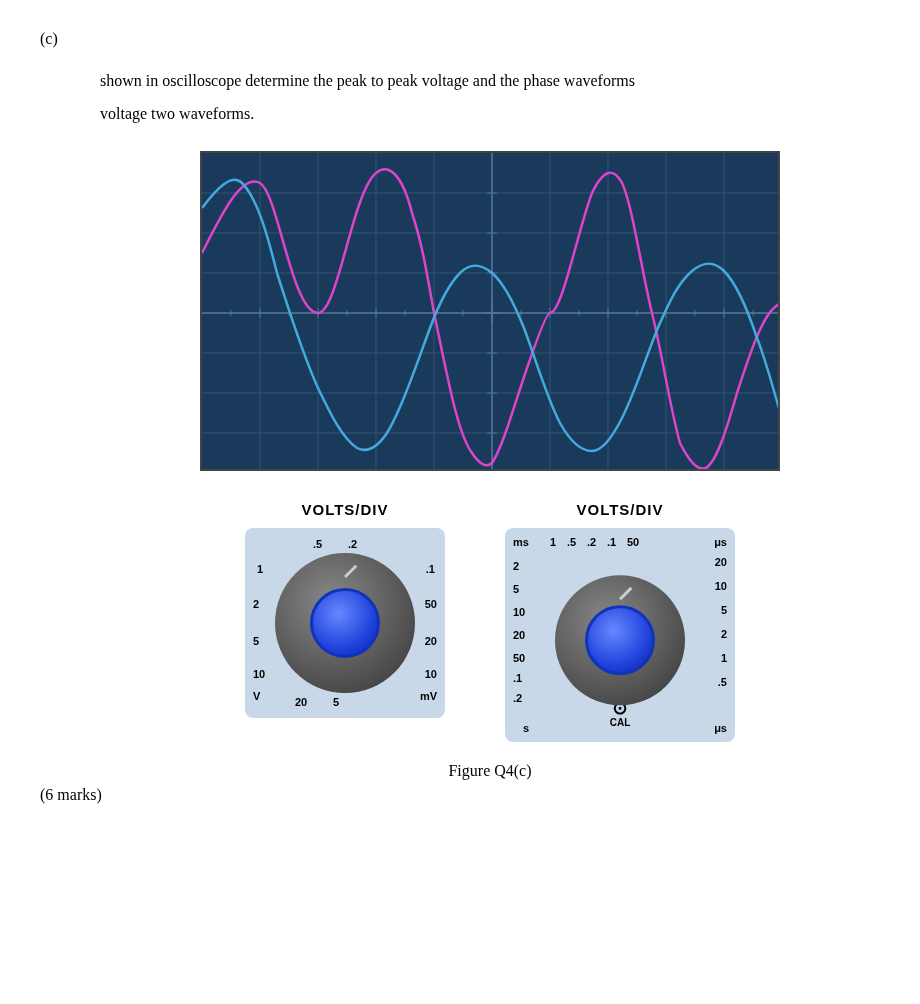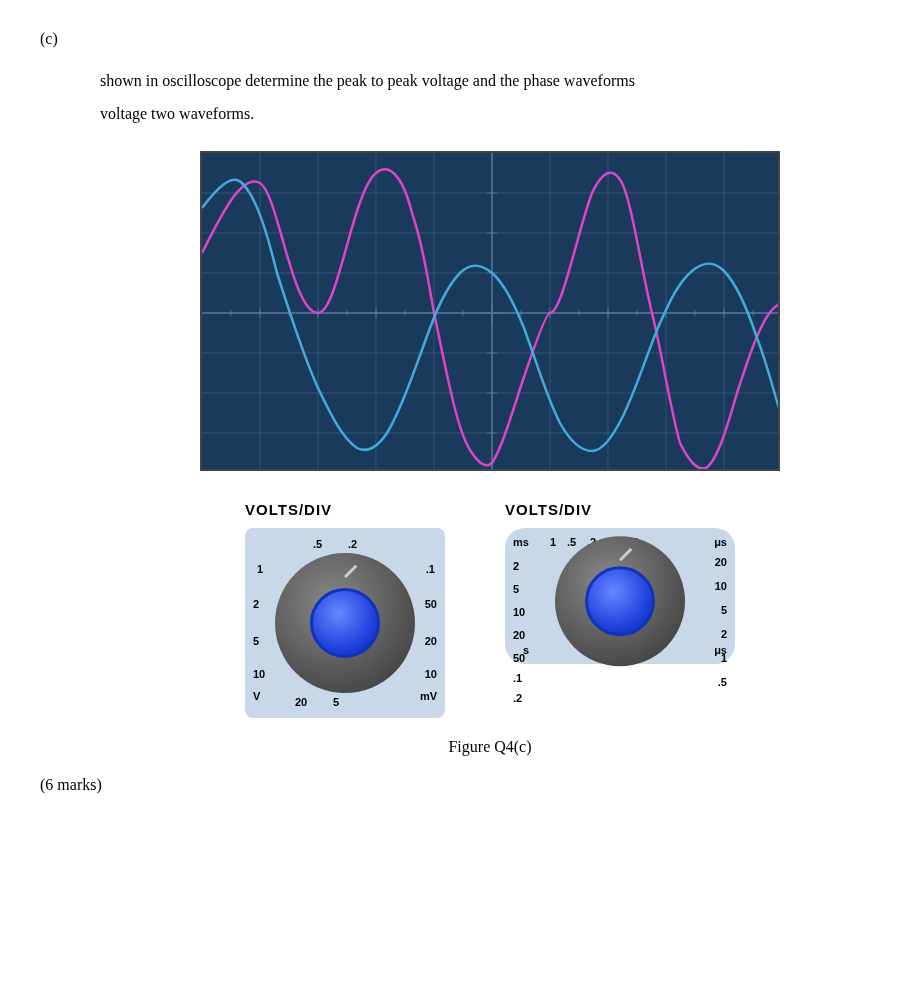--- a/index.html
+++ b/index.html
@@ -48,21 +48,21 @@
       display: flex;
       justify-content: center;
       gap: 60px;
       margin: 20px 0;
       margin-left: 60px;
     }
 
     .control-group {
       display: flex;
       flex-direction: column;
-      align-items: flex-start;
+      align-items: center;
       gap: 6px;
     }
 
     .control-title {
       font-family: Arial, Helvetica, sans-serif;
       font-weight: bold;
       font-size: 15px;
       letter-spacing: 1px;
       margin-bottom: 4px;
     }
@@ -113,34 +113,34 @@
     .scale-label {
       position: absolute;
       font-family: Arial, sans-serif;
       font-size: 11px;
       font-weight: bold;
       color: #000;
     }
 
     .figure-caption {
       text-align: center;
-      margin: 10px 0 20px 60px;
+      margin: 10px 0 6px 60px;
       font-size: 16px;
     }
 
     .marks {
       text-align: left;
       font-size: 16px;
     }
 
     .time-panel {
       width: 230px;
-      height: 136px;
+      height: 214px;
       background: #c8d8e8;
-      border-radius: 20px;
+      border-radius: 8px;
       position: relative;
       padding: 0;
     }
 
     .knob-outer-time {
       width: 130px;
       height: 130px;
       border-radius: 50%;
       background: radial-gradient(circle at 40% 35%, #888, #555 60%, #333);
       position: absolute;

